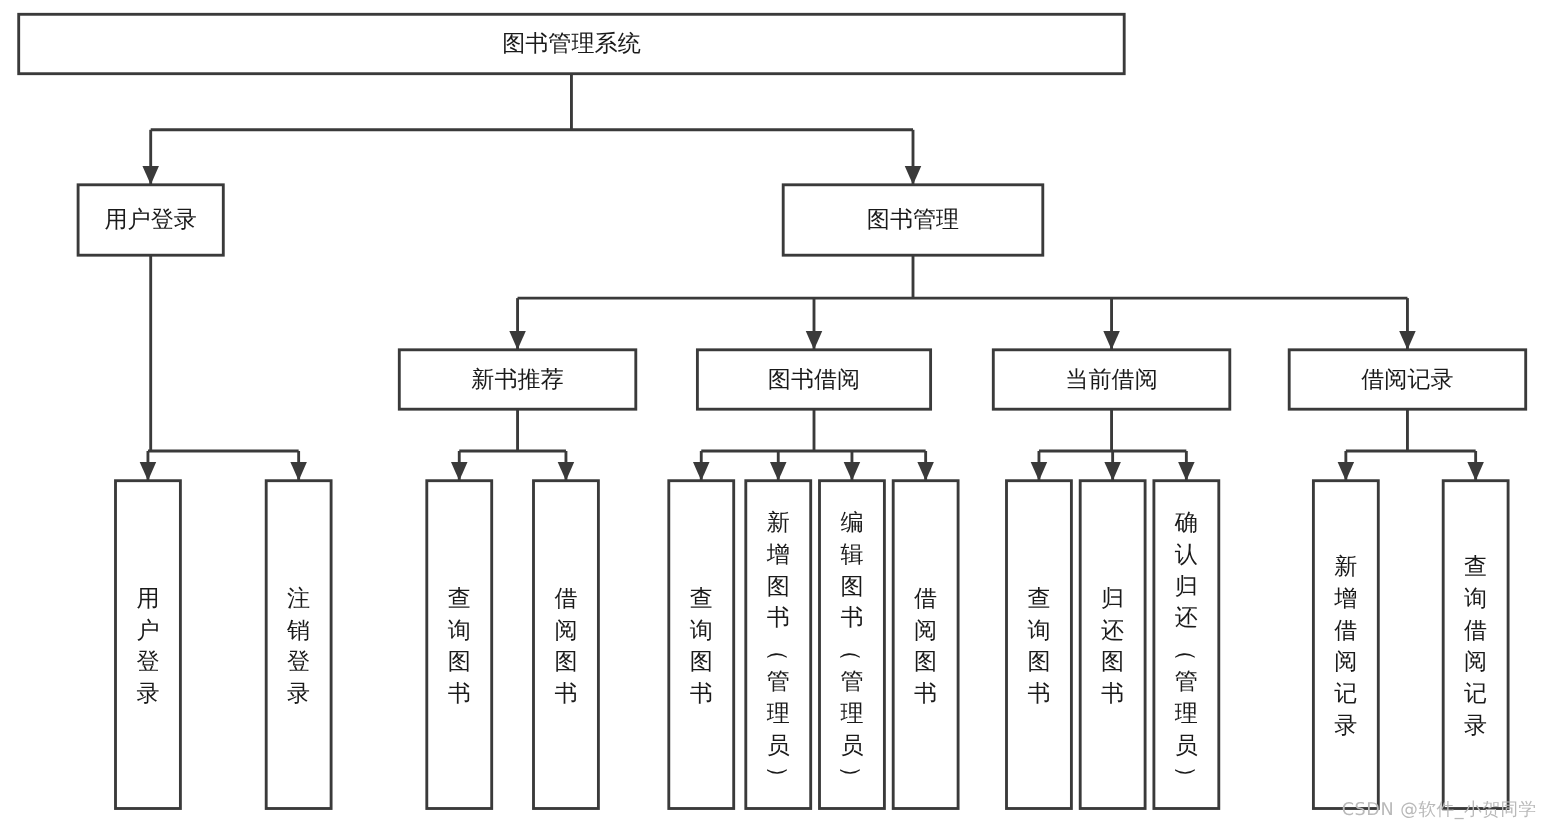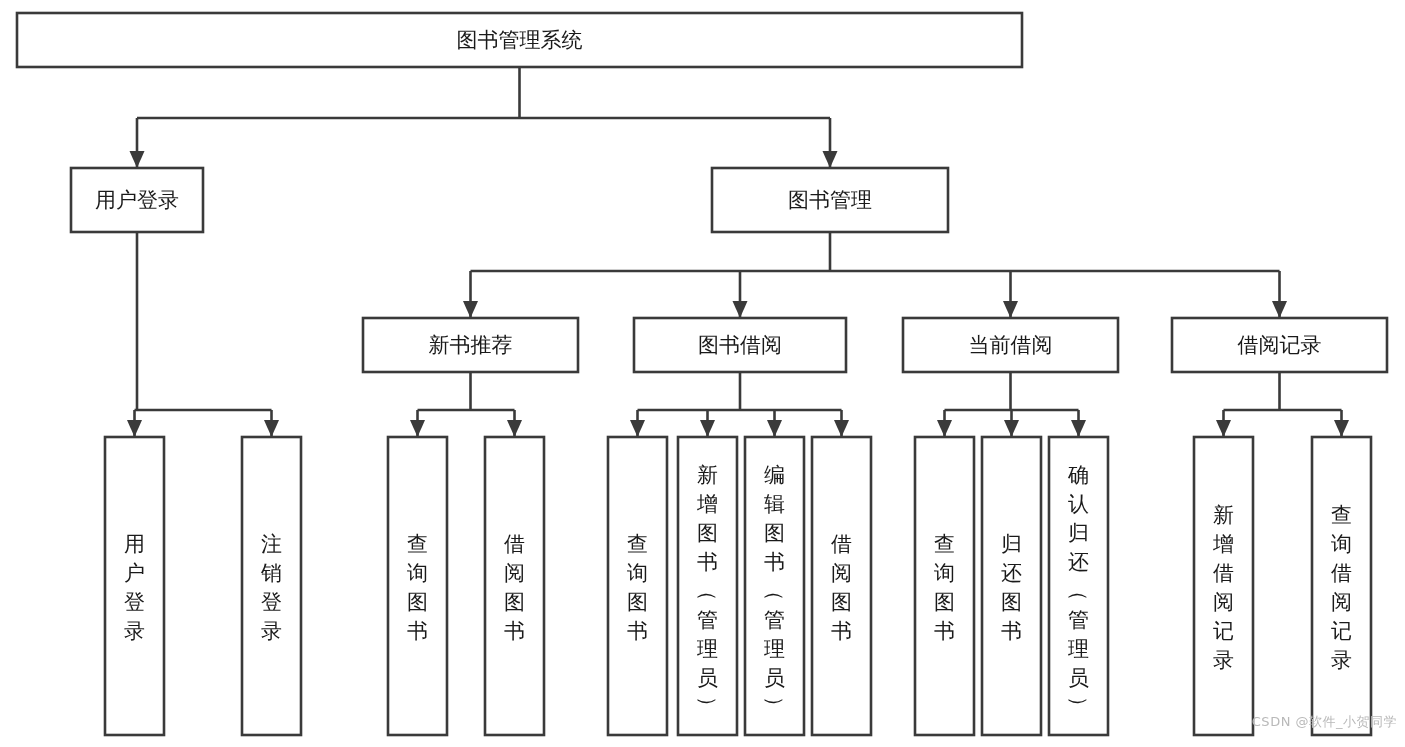--- a/index.html
+++ b/index.html
@@ -53,23 +53,23 @@
   }
   .node-label-v {
     font-family: "DejaVu Sans", "Liberation Sans", sans-serif;
     font-size: 21px;
     fill: #1a1a1a;
     text-anchor: middle;
   }
   .watermark-text {
     position: absolute;
     right: 8px;
-    bottom: 16px;
-    font-family: "DejaVu Sans", "Liberation Sans", sans-serif;
-    font-size: 13px;
+    bottom: 0;
+    font-family: "DejaVu Sans", "Liberation Sans", sans-serif;
+    font-size: 16px;
     color: #b9b9b9;
     letter-spacing: 0.5px;
     white-space: nowrap;
     user-select: none;
   }
 </style>
 </head>
 <body>
 
 <div id="diagram-root">

